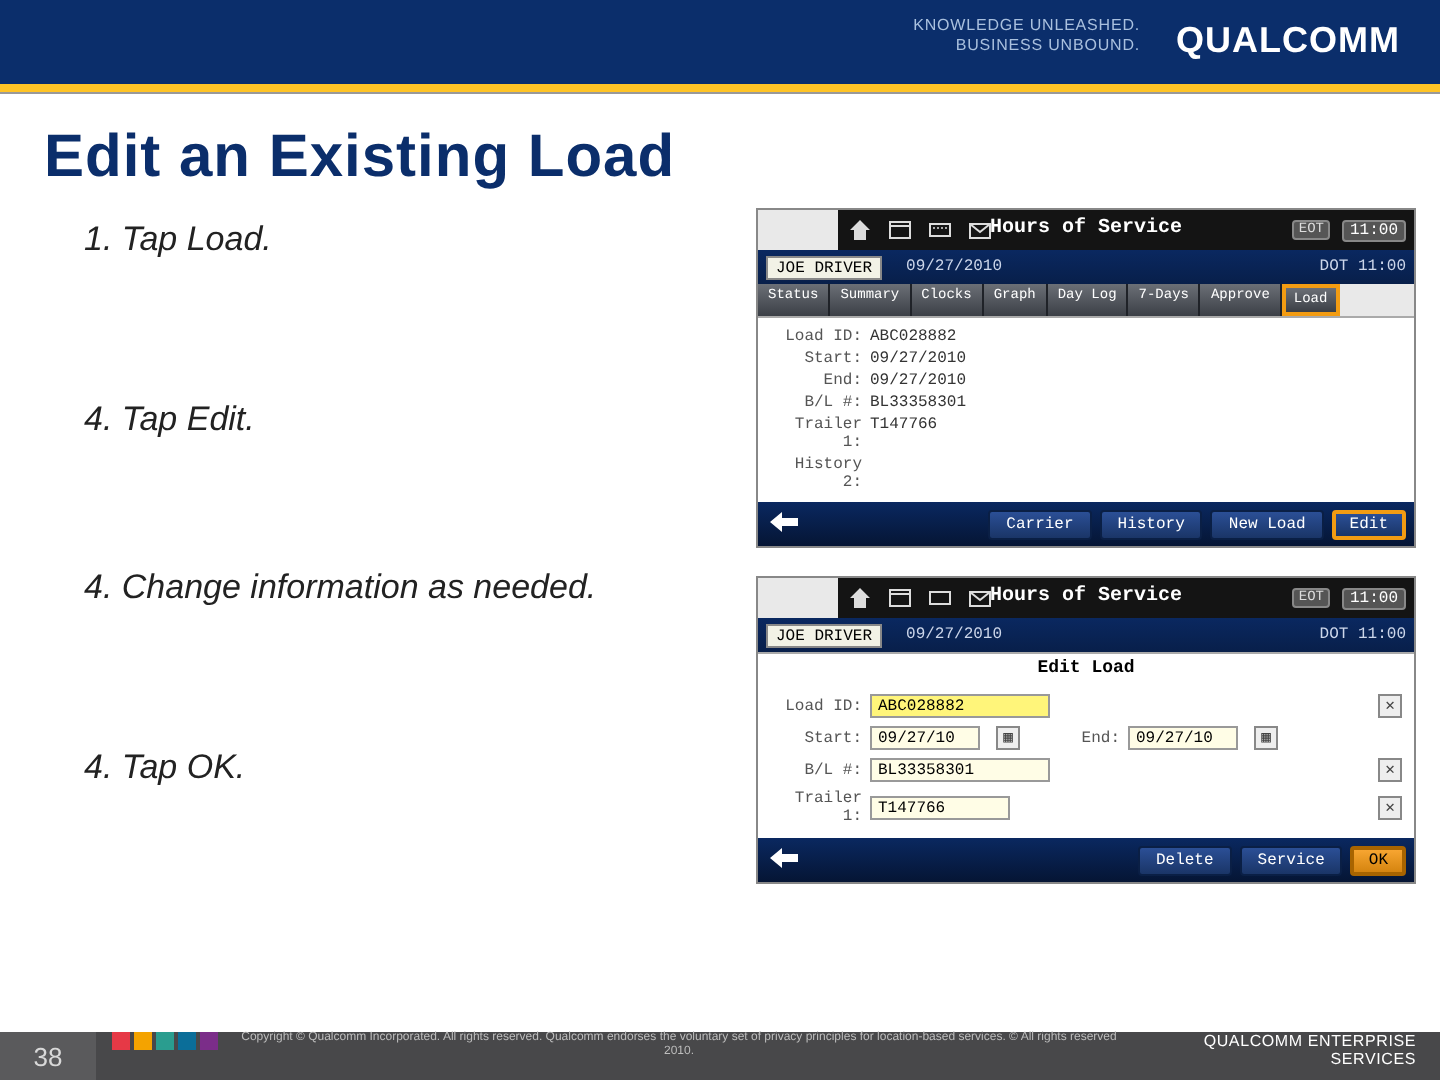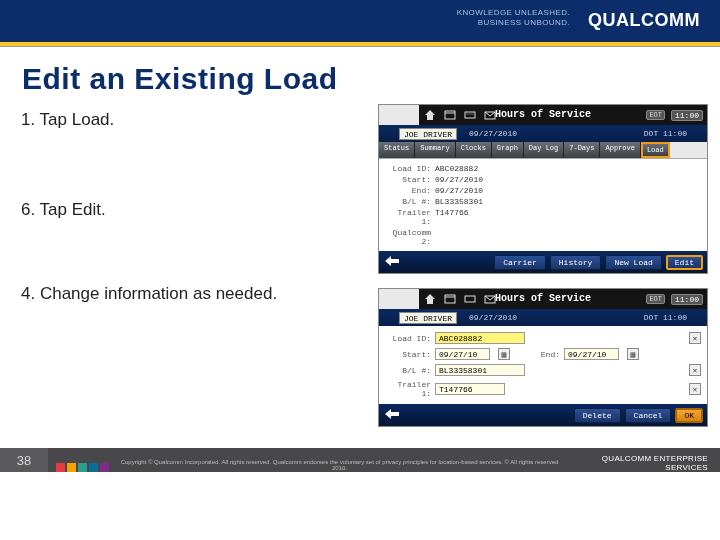--- a/index.html
+++ b/index.html
@@ -1,50 +1,50 @@
 <!DOCTYPE html>
 <html><head>
 <meta charset="utf-8">
 <style>
   * { box-sizing: border-box; margin: 0; padding: 0; }
   html, body { width: 720px; height: 540px; font-family: Arial, Helvetica, sans-serif; background: #fff; overflow: hidden; }
-  .slide { position: relative; width: 720px; height: 472px; }
+  .slide { position: relative; width: 720px; height: 540px; }
 
   
   .brandbar { position: absolute; top: 0; left: 0; right: 0; height: 42px; background: #0b2e6b; }
   .brandbar .tagline { position: absolute; right: 150px; top: 8px; color: #a9c0de; font-size: 8px; text-align: right; line-height: 1.2; letter-spacing: 0.4px; }
   .brandbar .logo { position: absolute; right: 12px; top: 6px; width: 120px; height: 28px; color: #fff; }
   .brandbar .logo svg text { font-family: Arial, sans-serif; }
   .underline { position: absolute; left: 0; right: 0; top: 42px; height: 4px; background: #ffc425; box-shadow: 0 1px 0 #999; }
 
   
   .title { position: absolute; left: 22px; top: 62px; font-size: 30px; font-weight: 800; color: #0b2e6b; letter-spacing: 0.5px; font-family: Arial Black, Arial, sans-serif; }
 
   
-  .steps { position: absolute; left: 21px; top: 110px; width: 330px; }
+  .steps { position: absolute; left: 42px; top: 110px; width: 330px; font-style: italic; }
   .step { font-size: 17px; color: #222; margin-bottom: 70px; }
   .step:nth-child(3) { margin-top: -6px; }
 
   
   .shots { position: absolute; left: 378px; top: 104px; width: 330px; font-family: Liberation Mono, monospace; }
   .panel { width: 330px; background: #e9e9e9; border: 1px solid #888; margin-bottom: 14px; font-size: 9px; }
 
   
   .topbar { background: #141414; height: 20px; display: flex; align-items: center; padding: 0 4px; gap: 6px; color: #ddd; margin-left: 40px; }
   .topicons { display: flex; gap: 6px; align-items: center; }
   .ti { width: 14px; height: 12px; display: inline-flex; align-items: center; justify-content: center; }
   .ti svg { width: 12px; height: 12px; }
   .toptitle { flex: 0 0 auto; margin-left: auto; margin-right: auto; font-size: 10px; font-weight: bold; color: #fff; position: absolute; left: 0; right: 0; text-align: center; top: 4px; pointer-events: none; }
   .pwrap { position: relative; }
 
   .eot { background: #555; border: 1px solid #888; border-radius: 2px; font-size: 7px; color: #ddd; padding: 0 2px; margin-left: auto; }
   .clock { background: #555; border: 1px solid #888; border-radius: 2px; font-size: 8px; color: #fff; padding: 0 3px; }
 
   
-  .row-user { background: linear-gradient(#0a2860, #081f4a); height: 17px; display: flex; align-items: center; padding: 0 20px; gap: 12px; color: #fff; }
+  .row-user { background: linear-gradient(#0a2860, #081f4a); height: 17px; display: flex; align-items: center; padding: 0 4px; gap: 12px; color: #fff; }
   .userbox { background: #f2f2e6; color: #000; font-size: 8px; padding: 1px 4px; border: 1px solid #888; height: 12px; line-height: 10px; }
   .row-user .date { font-size: 8px; color: #ccd6ea; }
   .row-user .dot { font-size: 8px; color: #ccd6ea; margin-left: auto; }
 
   .tabs { display: flex; height: 16px; color: #fff; font-size: 7px; }
   .tabs .tab { background: linear-gradient(#6b6f76, #3b3f46); border-right: 1px solid #1f2228; padding: 2px 5px; flex: 0 0 auto; }
   .tabs .tab.load { border: 2px solid #f39c12; padding: 0 4px; line-height: 12px; }
 
   .form1 { background: #fff; padding: 4px 6px; border-top: 1px solid #aaa; }
   .form1 .frow { display: flex; font-size: 8px; padding: 1px 0; color: #333; }
@@ -60,21 +60,21 @@
   .editload-title { background: #fff; text-align: center; font-size: 9px; font-weight: bold; padding: 2px 0; border-top: 1px solid #aaa; }
   .form2 { background: #fff; padding: 4px 6px; }
   .form2 .frow { display: flex; align-items: center; font-size: 8px; padding: 2px 0; gap: 4px; }
   .form2 .lbl { width: 46px; text-align: right; color: #555; }
   .input { background: #fffde6; border: 1px solid #999; height: 12px; padding: 0 3px; font-size: 8px; color: #000; display: inline-flex; align-items: center; }
   .xbox { width: 12px; height: 12px; background: #eee; border: 1px solid #888; display: inline-flex; align-items: center; justify-content: center; font-size: 8px; color: #444; margin-left: 4px; }
 
   .botbar .btn.ok { background: linear-gradient(#f7a531, #d5840f); color: #000; border-color: #a86400; }
 
   
-  .footer { position: absolute; left: 0; right: 0; bottom: 0; height: 24px; background: #48484a; color: #cfcfcf; display: flex; align-items: flex-end; }
+  .footer { position: absolute; left: 0; right: 0; bottom: 0; height: 24px; background: #48484a; color: #cfcfcf; display: flex; align-items: flex-start; }
   .footer .pn { width: 48px; text-align: center; color: #d8d8d8; font-size: 13px; background: #5a5a5c; height: 100%; display: flex; align-items: center; justify-content: center; }
   .footer .sqs { display: flex; margin-left: 8px; gap: 2px; }
   .sq { width: 9px; height: 9px; }
   .footer .copy { flex: 1; font-size: 6px; color: #bdbdbd; text-align: center; padding: 0 8px; line-height: 1.1; }
   .footer .flogo { width: 150px; color: #fff; font-size: 8px; text-align: right; padding-right: 12px; letter-spacing: 0.3px; }
 </style>
 </head>
 <body>
 
 <div class="slide">
@@ -88,22 +88,23 @@
         <text x="0" y="20" font-size="18" font-weight="bold" fill="#ffffff" letter-spacing="0.5" textContent="QUALCOMM">QUALCOMM</text>
       </svg>
     </div>
   </div>
   <div class="underline"></div>
 
   <div class="title">Edit an Existing Load</div>
 
   <div class="steps">
     <div class="step">1.  Tap Load.</div>
-    <div class="step">6.  Tap Edit.</div>
+    <div class="step">4.  Tap Edit.</div>
     <div class="step">4.  Change information as needed.</div>
+    <div class="step">4.  Tap OK.</div>
   </div>
 
   <div class="shots">
 
     <div class="panel pwrap">
       <div class="toptitle">Hours of Service</div>
       <div class="topbar">
         <div class="topicons">
           <span class="ti">
               <svg viewBox="0 0 12 12">
@@ -165,21 +166,21 @@
           </div>
         <div class="frow">
             <span class="lbl">B/L #:</span>
             <span>BL33358301</span>
           </div>
         <div class="frow">
             <span class="lbl">Trailer 1:</span>
             <span>T147766</span>
           </div>
         <div class="frow">
-            <span class="lbl">Qualcomm 2:</span>
+            <span class="lbl">History 2:</span>
             <span></span>
           </div>
       </div>
       <div class="botbar">
         <span class="backarrow"><svg viewBox="0 0 18 14">
               <path d="M8 2 L2 7 L8 12 L8 9 L16 9 L16 5 L8 5 Z" fill="#fff"></path>
             </svg></span>
         <span class="spacer"></span>
         <span class="btn">Carrier</span>
         <span class="btn">History</span>
@@ -216,20 +217,21 @@
             </span>
         </div>
         <span class="eot">EOT</span>
         <span class="clock">11:00</span>
       </div>
       <div class="row-user">
         <span class="userbox">JOE DRIVER</span>
         <span class="date">09/27/2010</span>
         <span class="dot">DOT 11:00</span>
       </div>
+      <div class="editload-title">Edit Load</div>
       <div class="form2">
         <div class="frow">
           <span class="lbl">Load ID:</span>
           <span class="input" style="width:90px; background:#fff57a;">ABC028882</span>
           <span class="spacer"></span>
           <span class="xbox">✕</span>
         </div>
         <div class="frow">
           <span class="lbl">Start:</span>
           <span class="input" style="width:55px;">09/27/10</span>
@@ -251,21 +253,21 @@
           <span class="spacer"></span>
           <span class="xbox">✕</span>
         </div>
       </div>
       <div class="botbar">
         <span class="backarrow"><svg viewBox="0 0 18 14">
               <path d="M8 2 L2 7 L8 12 L8 9 L16 9 L16 5 L8 5 Z" fill="#fff"></path>
             </svg></span>
         <span class="spacer"></span>
         <span class="btn">Delete</span>
-        <span class="btn">Cancel</span>
+        <span class="btn">Service</span>
         <span class="btn ok hl">OK</span>
       </div>
     </div>
 
   </div>
 
   <div class="footer">
     <div class="pn">38</div>
     <div class="sqs">
       <span class="sq" style="background:#e63946"></span>

